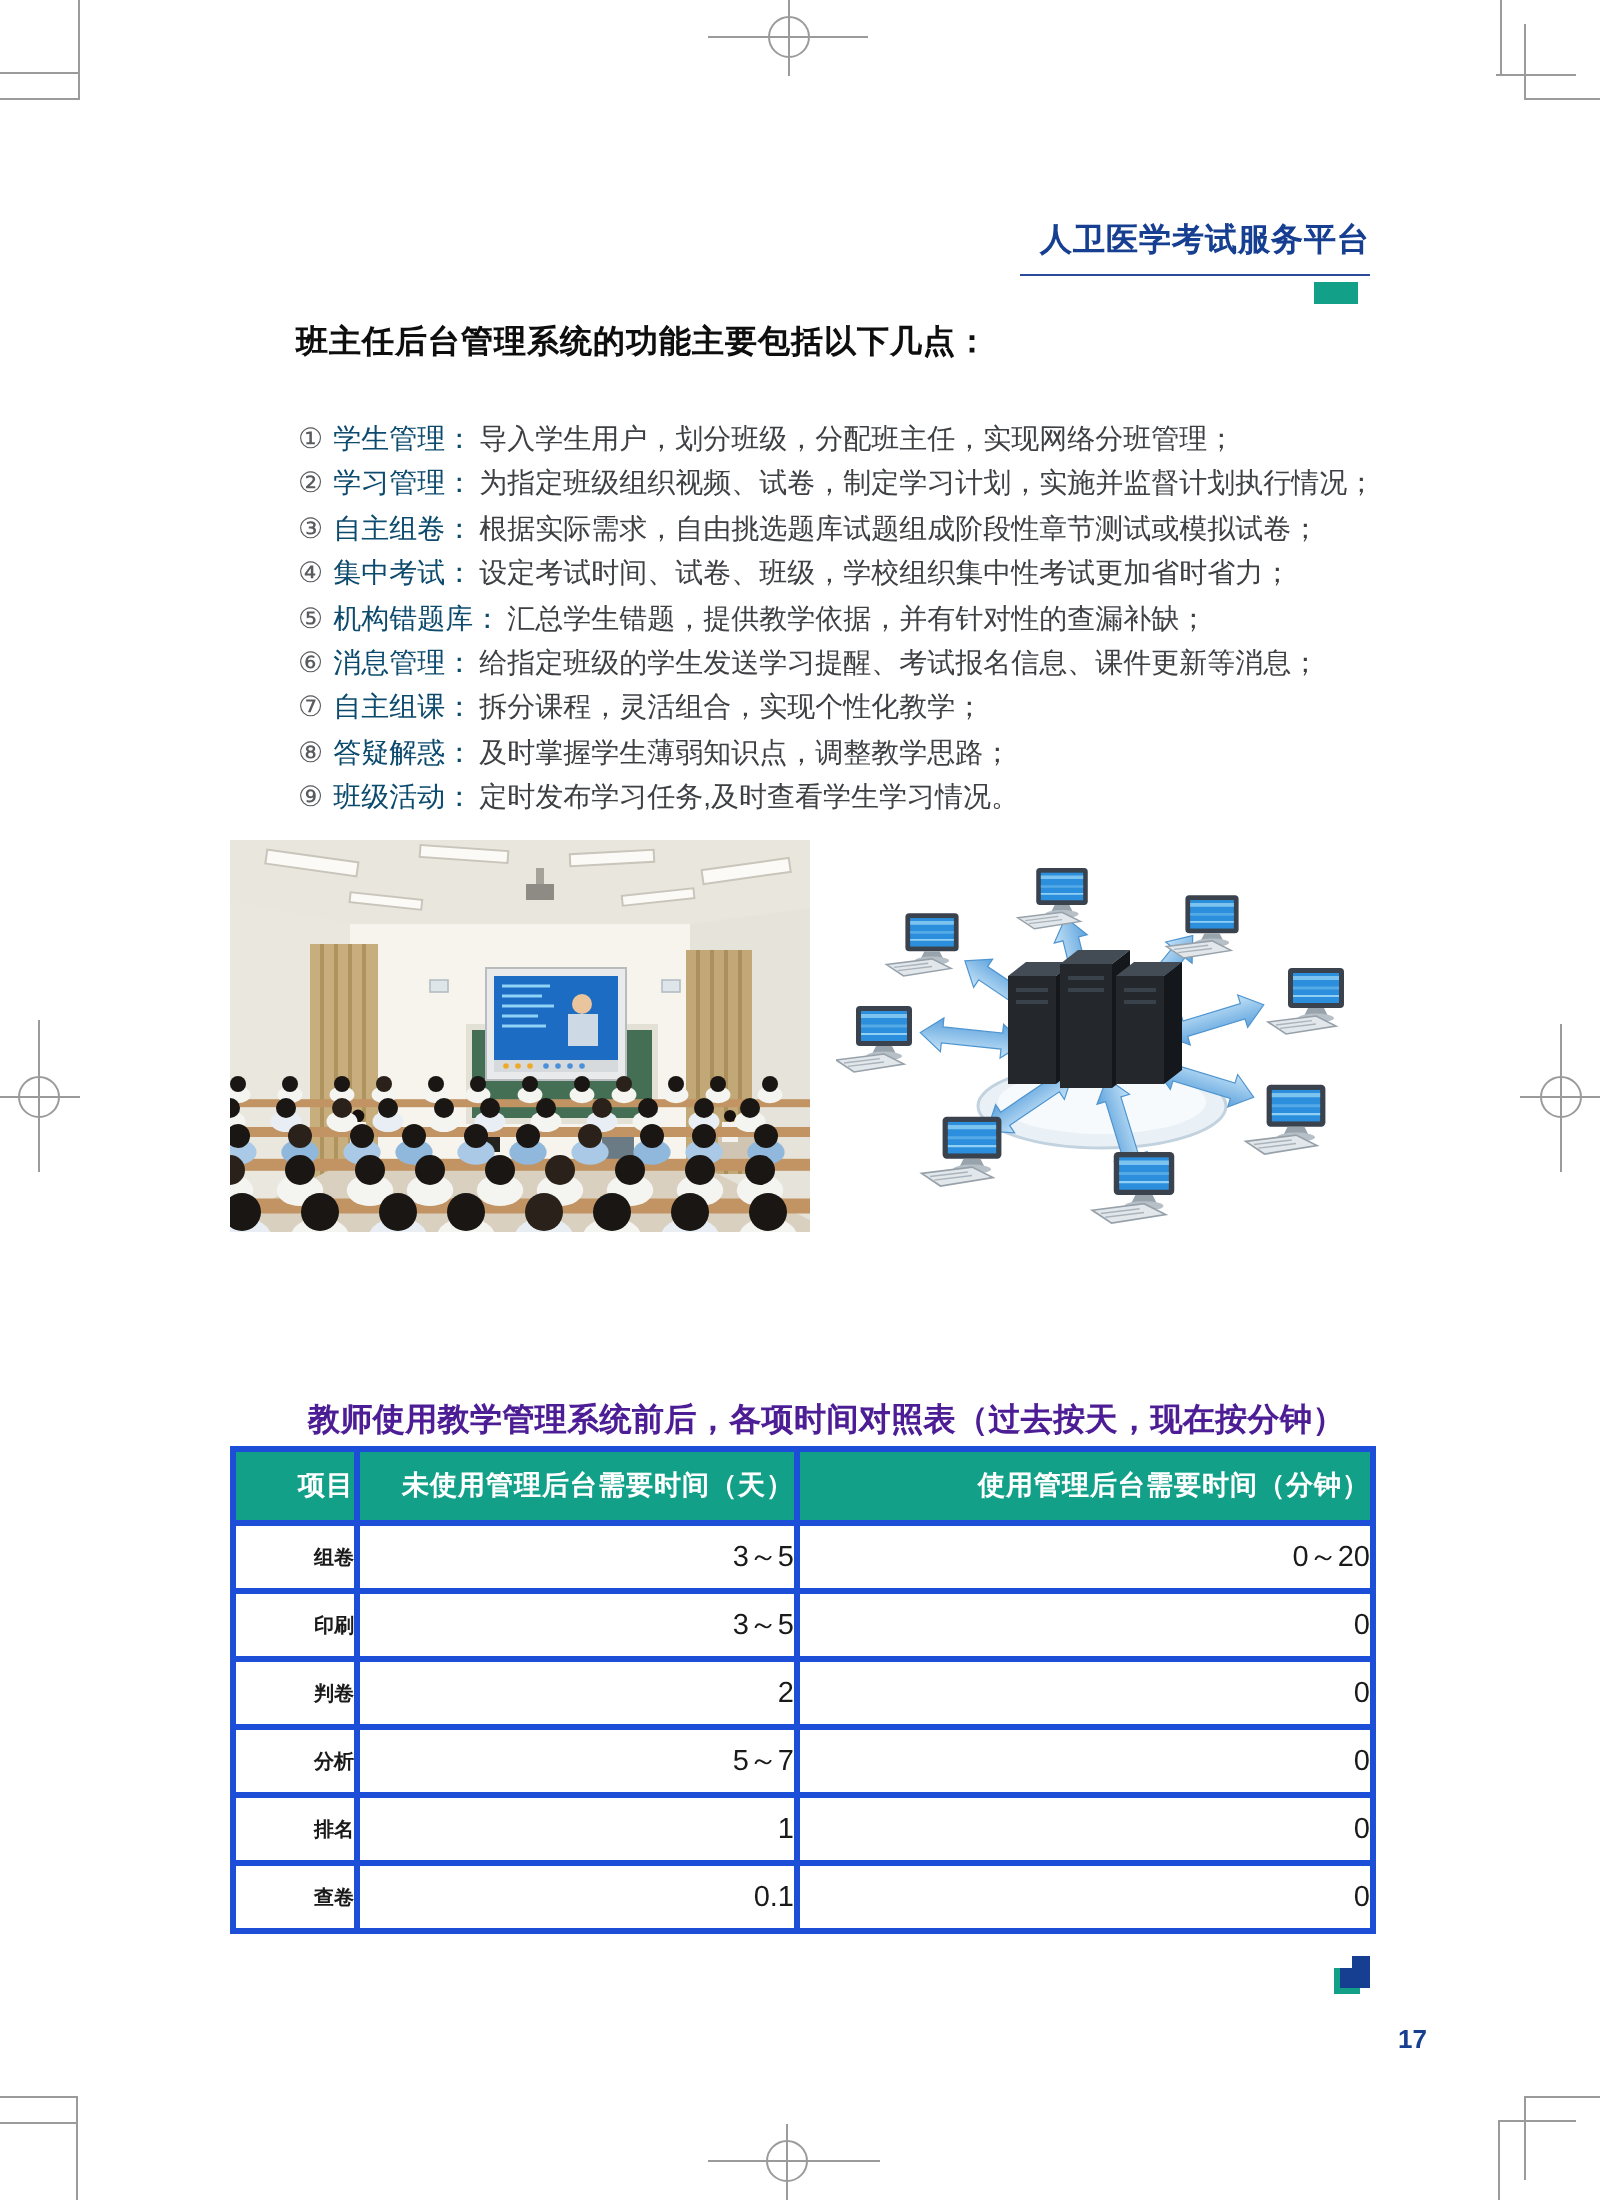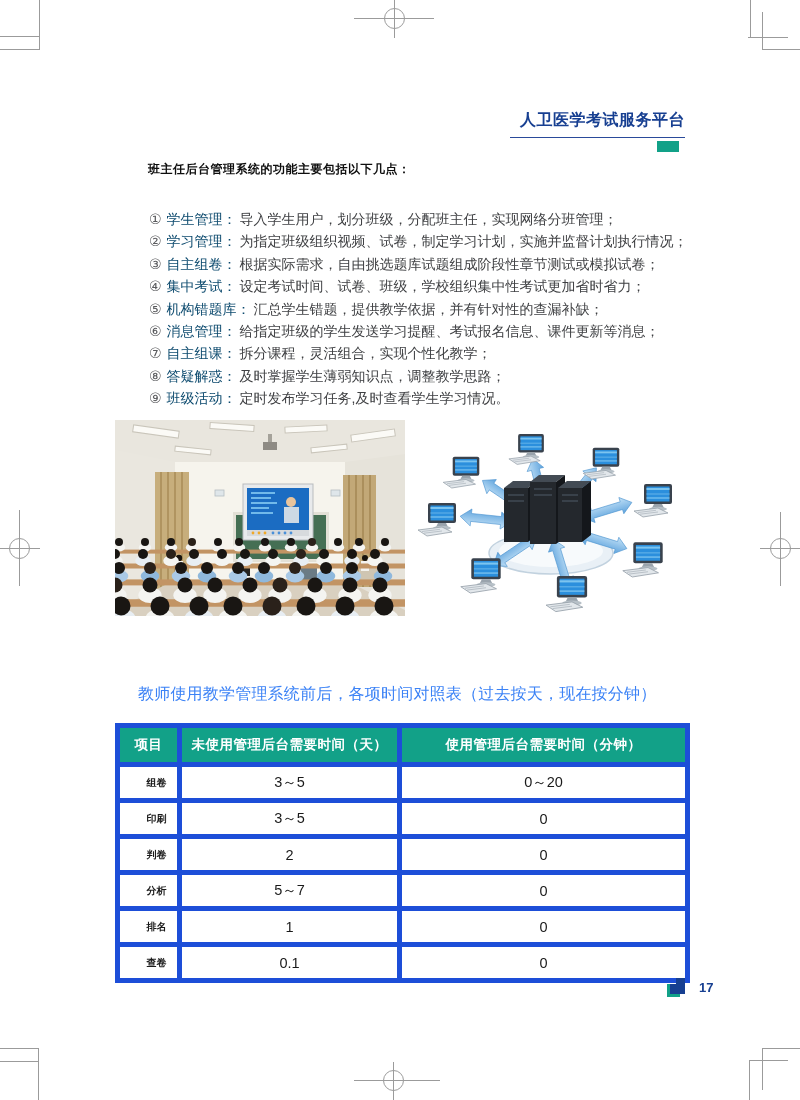--- a/index.html
+++ b/index.html
@@ -9,46 +9,46 @@
   }
   .marks{position:absolute;top:0;left:0;pointer-events:none;}
   .brandline{
     position:absolute;top:110px;right:115px;width:175px;text-align:right;
     color:#173F91;font-size:16px;font-weight:700;letter-spacing:.5px;
     padding-bottom:6px;border-bottom:1px solid #2a4a9a;white-space:nowrap;
   }
   .brand-square{position:absolute;top:141px;left:657px;width:22px;height:11px;background:#12A188;}
   .doc-title{
     position:absolute;top:161px;left:148px;margin:0;
-    font-size:12px;font-weight:700;color:#0e0e0e;letter-spacing:.5px;white-space:nowrap;
+    font-size:16px;font-weight:700;color:#0e0e0e;letter-spacing:.5px;white-space:nowrap;
   }
   .features{position:absolute;top:208px;left:149px;width:560px;margin:0;padding:0;list-style:none;}
   .features li{font-size:14px;line-height:22.4px;white-space:nowrap;color:#3f4043;}
   .features .num{color:#5a5b5e;margin-right:5px;}
   .features .lbl{color:#0c4a6e;margin-right:3px;}
   .img-left{position:absolute;top:420px;left:115px;}
   .img-right{position:absolute;top:422px;left:418px;}
   .banner{
     position:absolute;top:629px;left:115px;width:570px;height:38px;background:#12A188;
     color:#ffffff;font-size:15px;font-weight:700;text-align:center;line-height:38px;letter-spacing:.5px;
   }
   .table-caption{
-    position:absolute;top:682px;left:136px;margin:2px;
-    font-size:16px;font-weight:400;color:#3b82f6;white-space:nowrap;letter-spacing:.2px;
+    position:absolute;top:682px;left:136px;margin:18px;
+    font-size:16px;font-weight:700;color:#4c1d95;white-space:nowrap;letter-spacing:.2px;
   }
   table.cmp{
     position:absolute;top:723px;left:115px;width:570px;
     border-collapse:collapse;border:2px solid #141414;table-layout:fixed;
   }
-  table.cmp th,table.cmp td{border:5px solid #1d4ed8;text-align:center;padding:0;}
+  table.cmp th,table.cmp td{border:3px solid #1d4ed8;text-align:right;padding:0;}
   table.cmp th{background:#12A188;color:#fff;font-size:13.5px;font-weight:700;height:34px;letter-spacing:.5px;}
   table.cmp td{height:31px;font-size:14.5px;color:#1a1a1a;}
   table.cmp td.item{font-weight:700;font-size:10px;padding-left:16px;}
   .footer-logo{position:absolute;top:976px;left:666px;}
-  .page-num{position:absolute;top:980px;left:699px;color:#173F91;font-size:13px;font-weight:700;}
+  .page-num{position:absolute;top:1012px;left:699px;color:#173F91;font-size:13px;font-weight:700;}
 </style>
 </head>
 <body>
 
 <div class="page">
 
   <svg class="marks" width="800" height="1100" viewBox="0 0 800 1100">
     <g stroke="#9b9b9b" stroke-width="1" fill="none">
       <path d="M39.5,0 V50 M0,36.5 H39 M0,49.5 H39"></path>
       <path d="M354,18.5 H434 M394.5,0 V38"></path>

